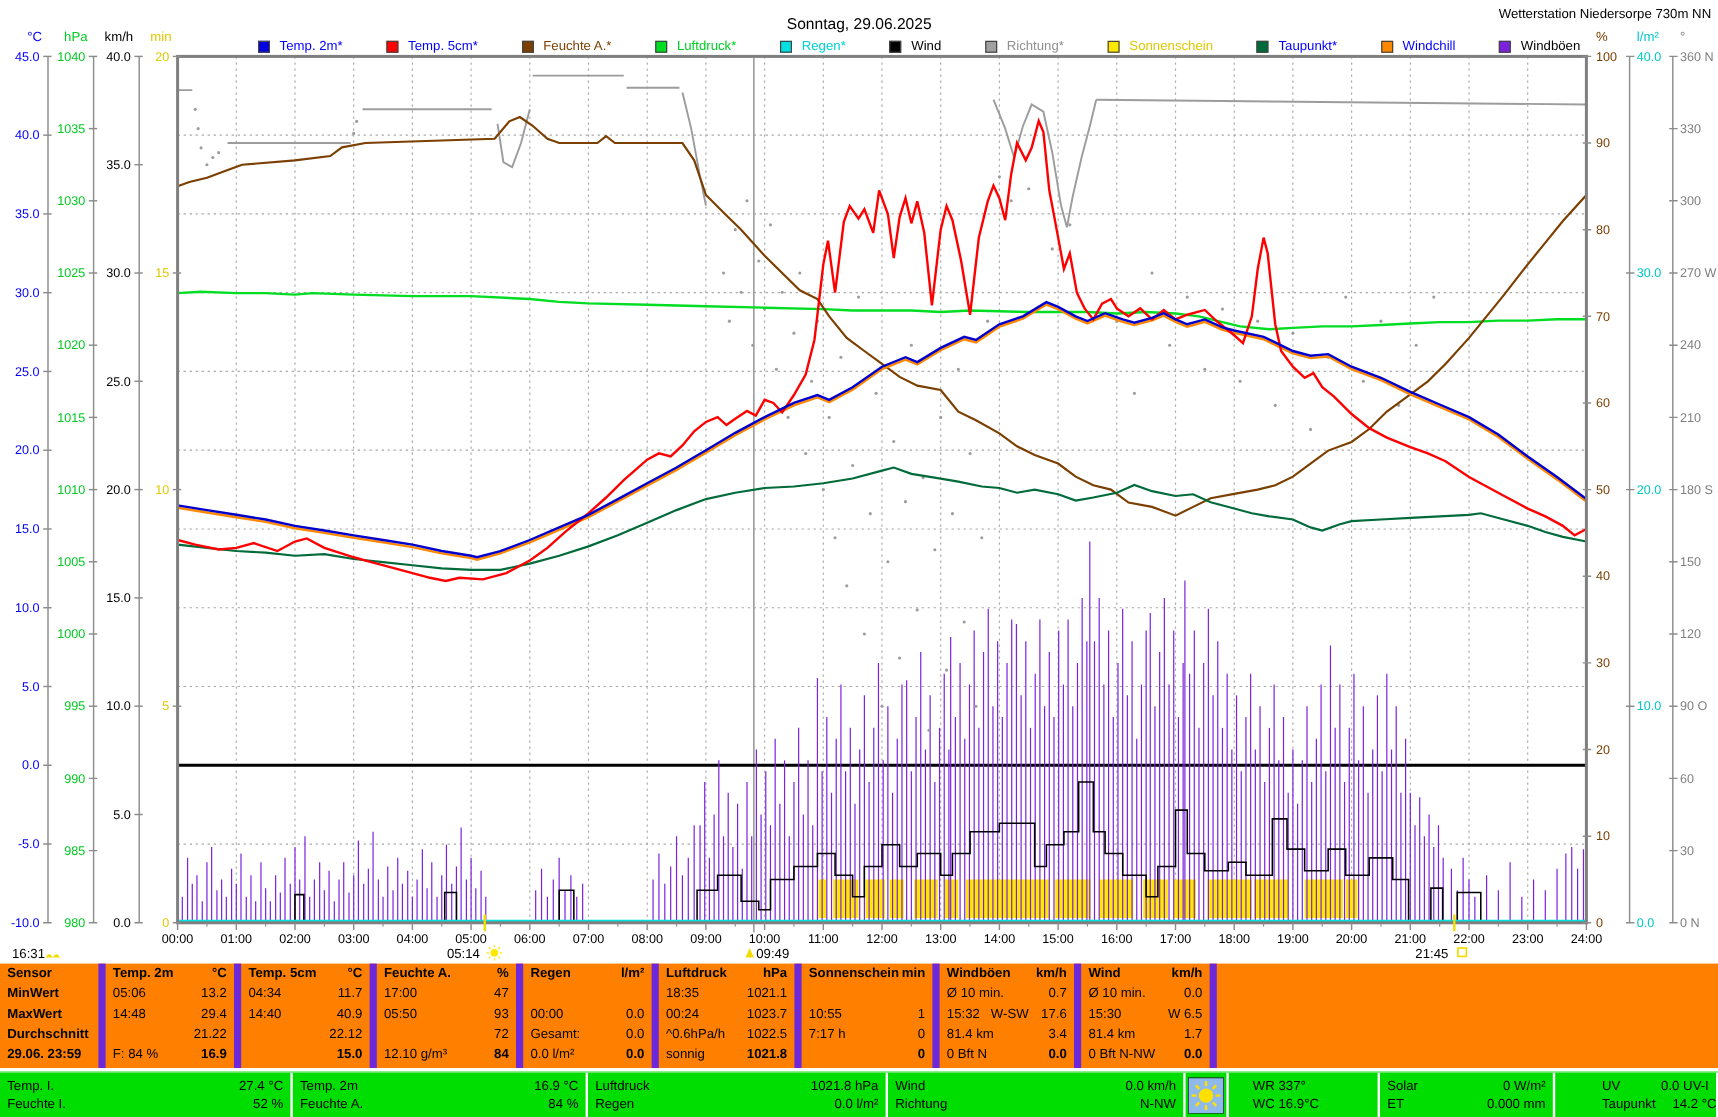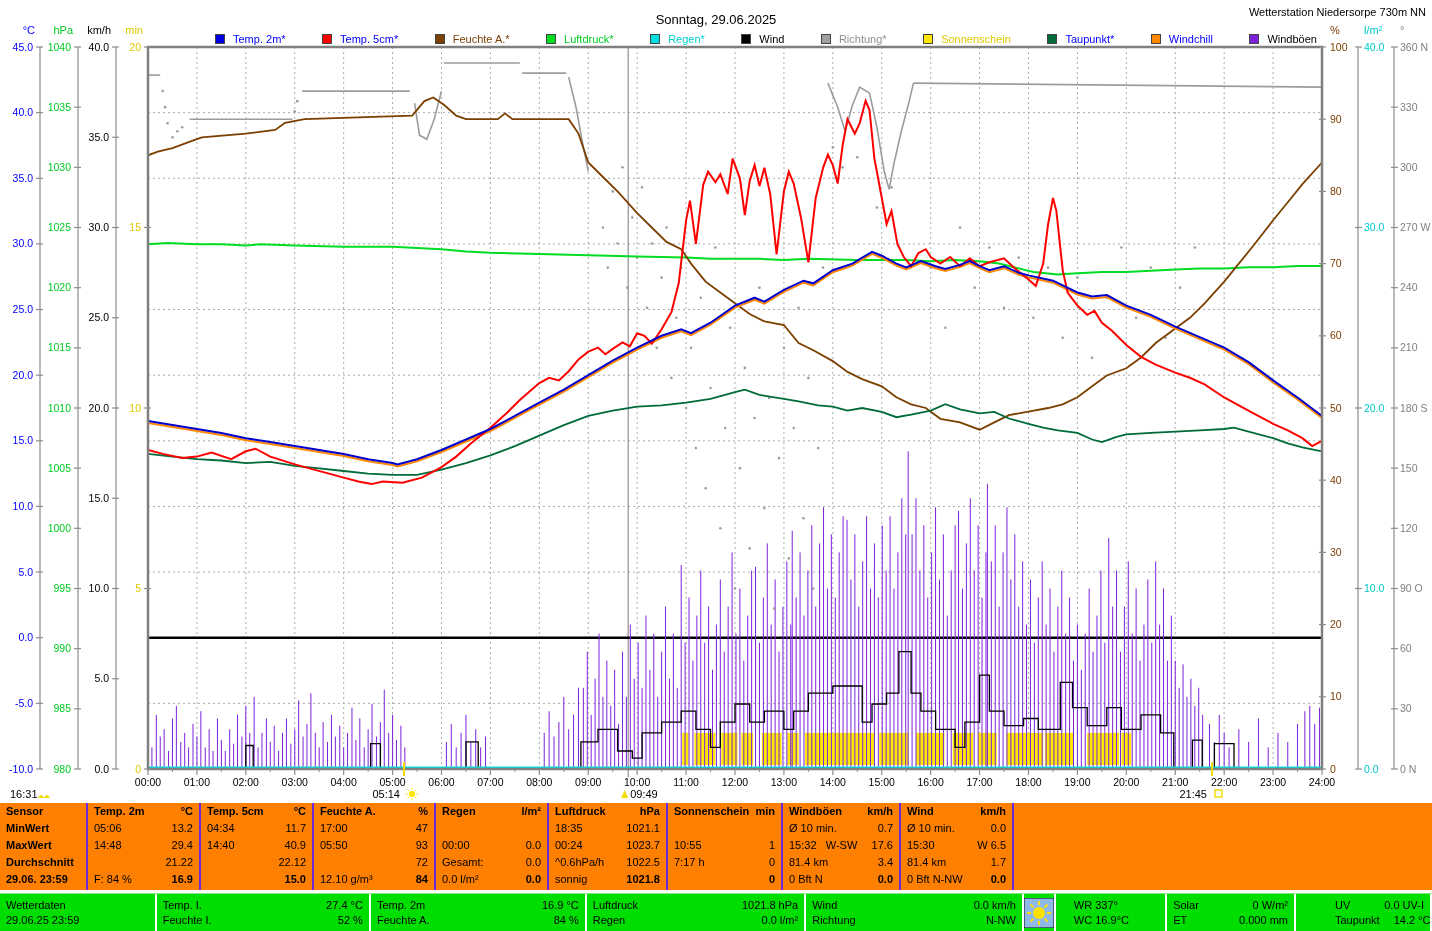--- a/index.html
+++ b/index.html
@@ -5,21 +5,21 @@
   html,body{margin:0;padding:0;background:#fff;}
   body{width:1432px;height:931px;font-family:"Liberation Sans",sans-serif;position:relative;overflow:hidden;}
   #chart-area{position:absolute;left:0;top:0;width:1432px;height:802px;background:#fff;}
   #title{position:absolute;top:12px;left:0;width:100%;text-align:center;font-size:13px;color:#000;}
   #station{position:absolute;top:6px;right:6px;font-size:11px;color:#000;}
   #legend{position:absolute;left:215px;top:32px;width:1102px;display:flex;justify-content:space-between;align-items:center;height:14px;}
   .lg-item{display:flex;align-items:center;gap:8px;font-size:11px;white-space:nowrap;}
   .lg-sq{width:10px;height:10px;display:inline-block;border:1px solid #444;box-sizing:border-box;}
   #plot{position:absolute;left:0;top:0;}
   #sensor-table{position:absolute;left:0;top:803px;width:1432px;height:87px;background:#FF8000;display:flex;font-size:11px;color:#000;}
-  .tcol{display:flex;flex-direction:column;border-right:2px solid #6d28d9;box-sizing:border-box;}
+  .tcol{display:flex;flex-direction:column;border-right:6px solid #6d28d9;box-sizing:border-box;}
   .tcol:last-child{border-right:none;}
   .trow{height:17px;line-height:17px;display:flex;justify-content:space-between;padding:0 6px;white-space:pre;}
   .trow .lft{text-align:left;}
   .trow .rgt{text-align:right;}
   .bold{font-weight:bold;}
   #status-bar{position:absolute;left:0;top:893px;width:1432px;height:37px;background:#00DD00;display:flex;align-items:stretch;font-size:11px;color:#000;border-top:1px solid #7de87d;border-bottom:1px solid #0a0;}
   .scell{display:flex;flex-direction:column;justify-content:center;border-right:2px solid #fff;box-sizing:border-box;padding:0 6px;}
   .srow{display:flex;justify-content:space-between;height:15px;line-height:15px;white-space:pre;}
   .sspacer{flex:1;border-right:none;}
   .sicon{width:34px;display:flex;align-items:center;justify-content:center;border-right:2px solid #fff;}
@@ -831,24 +831,20 @@
       <div class="tcol" style="width: 113px;">
         <div class="trow"><span class="lft bold">Wind</span><span class="rgt bold">km/h</span></div>
         <div class="trow"><span class="lft">Ø 10 min.</span><span class="rgt">0.0</span></div>
         <div class="trow"><span class="lft">15:30</span><span class="rgt">W 6.5</span></div>
         <div class="trow"><span class="lft">81.4 km</span><span class="rgt">1.7</span></div>
         <div class="trow"><span class="lft">0 Bft N-NW</span><span class="rgt bold">0.0</span></div>
       </div>
       <div class="tcol" style="flex: 1 1 0%;"></div>
     </div>
   <div id="status-bar">
-      <div class="scell" style="width: 178px;">
-        <div class="srow"><span>Wetterdaten</span></div>
-        <div class="srow"><span>29.06.25 23:59</span></div>
-      </div>
       <div class="scell" style="width: 244px;">
         <div class="srow"><span>Temp. I.</span><span style="margin-left: 14px;">27.4 °C</span></div>
         <div class="srow"><span>Feuchte I.</span><span style="margin-left: 14px;">52 %</span></div>
       </div>
       <div class="scell" style="width: 246px;">
         <div class="srow"><span>Temp. 2m</span><span style="margin-left: 14px;">16.9 °C</span></div>
         <div class="srow"><span>Feuchte A.</span><span style="margin-left: 14px;">84 %</span></div>
       </div>
       <div class="scell" style="width: 250px;">
         <div class="srow"><span>Luftdruck</span><span style="margin-left: 14px;">1021.8 hPa</span></div>

